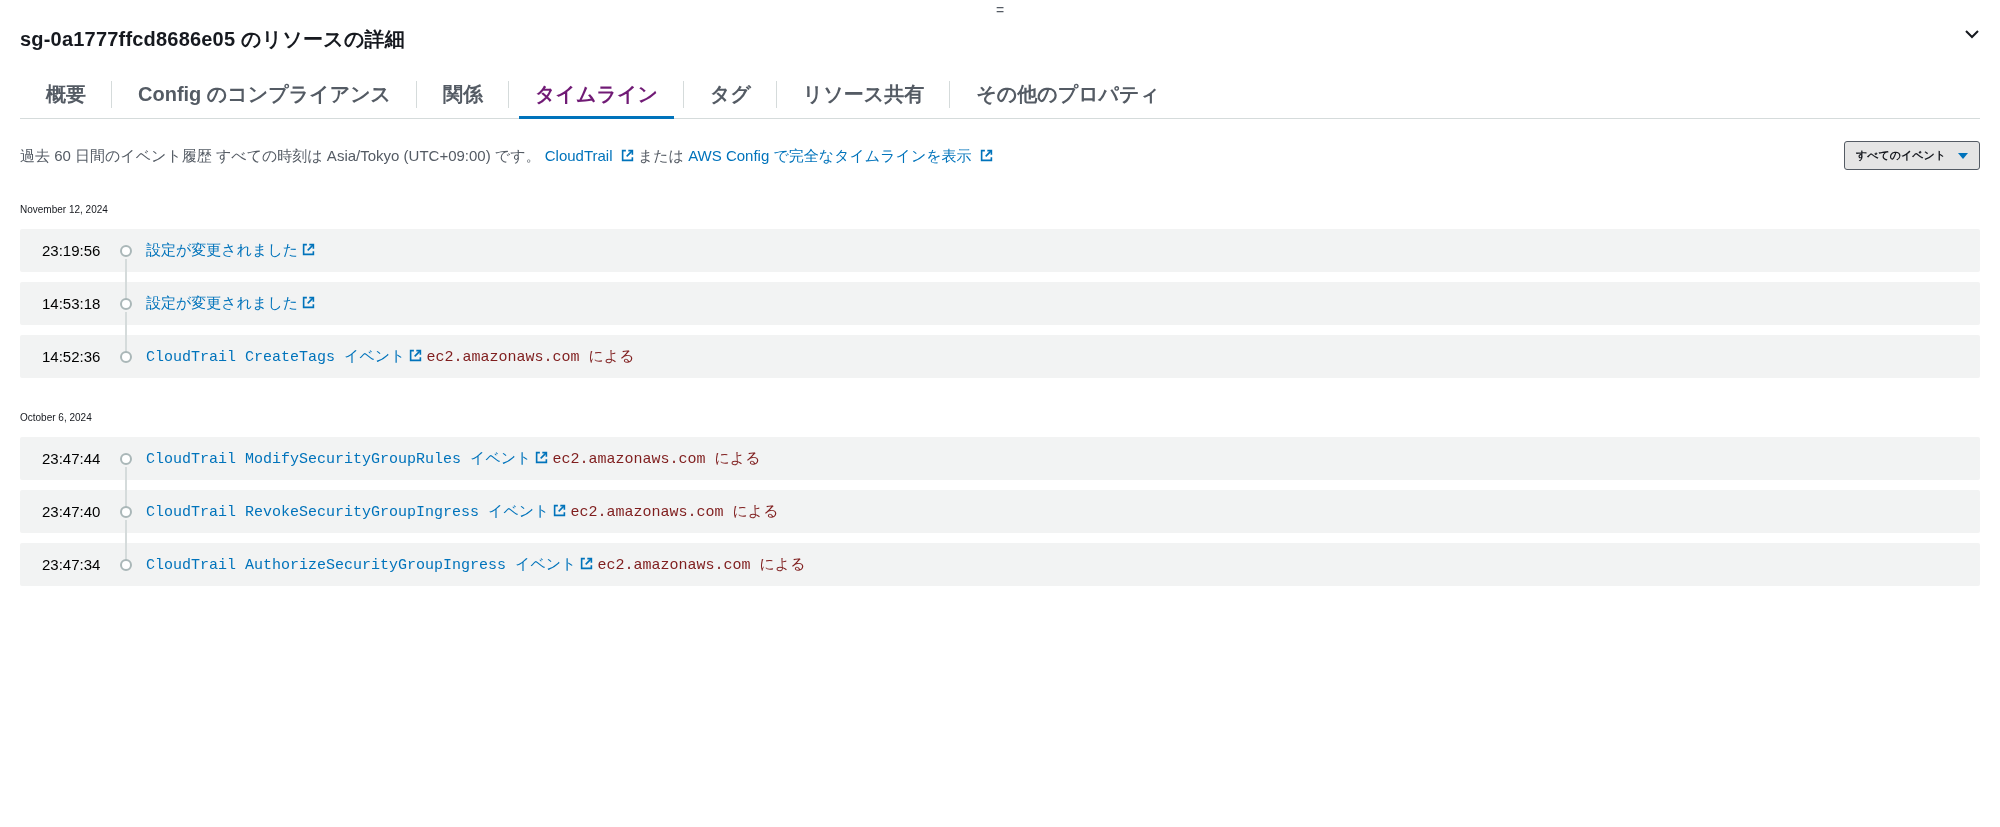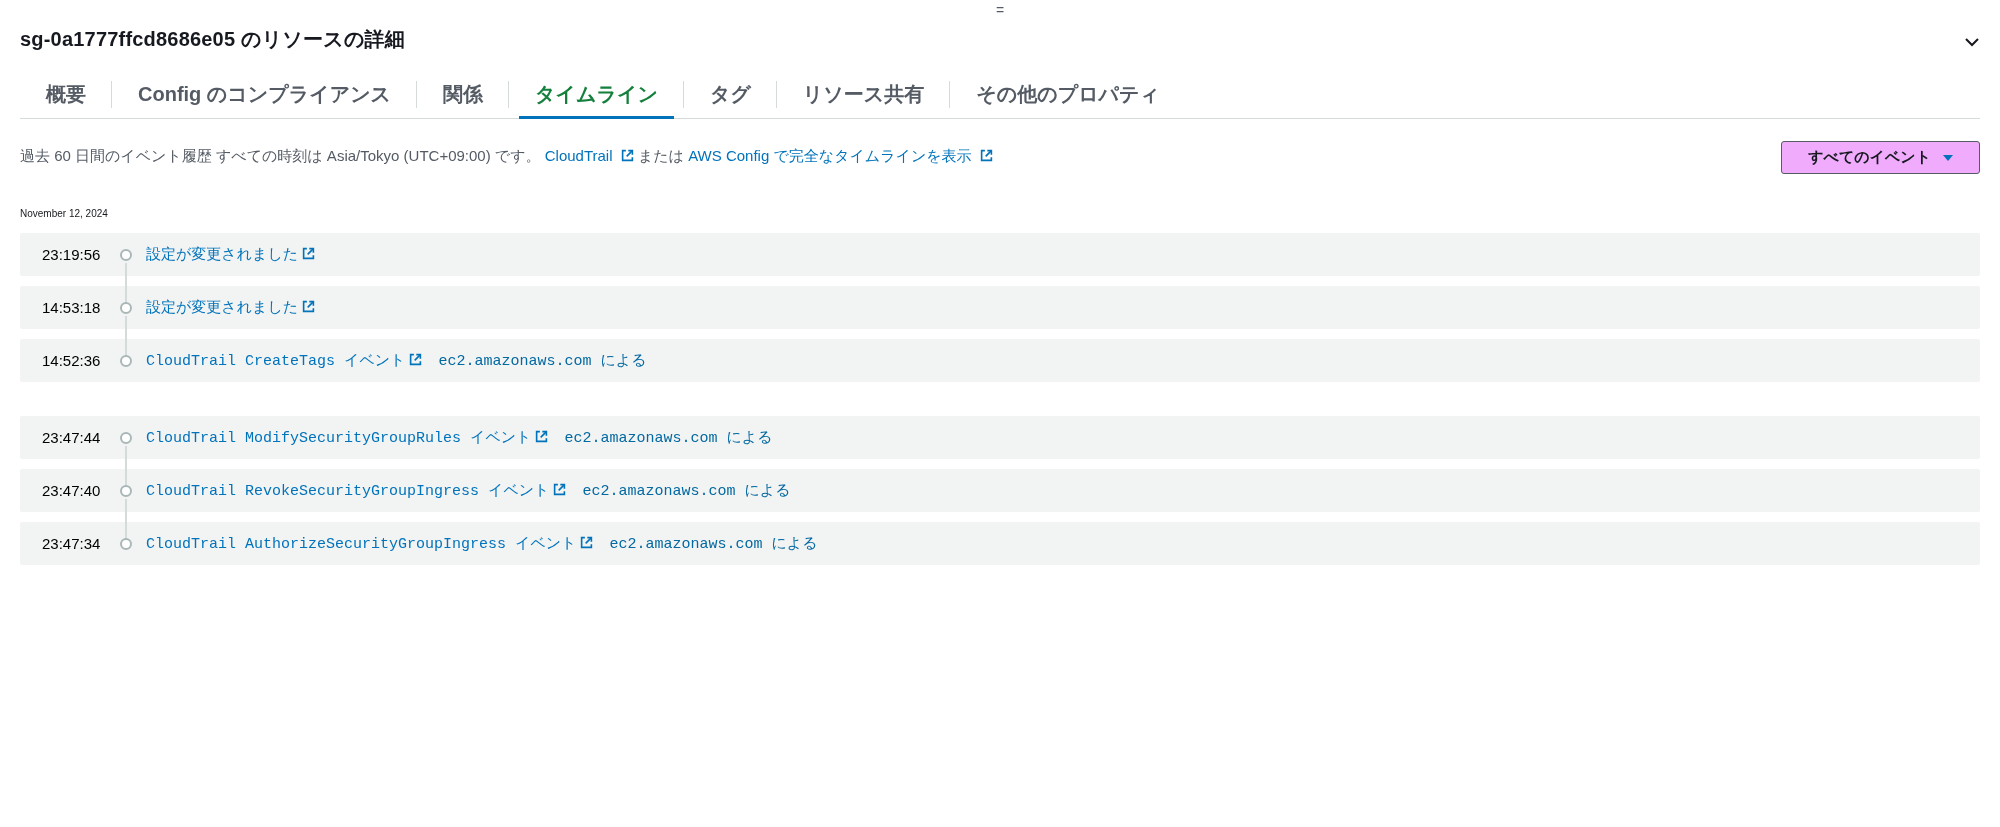--- a/index.html
+++ b/index.html
@@ -15,21 +15,21 @@
     text-align: center;
     color: #545b64;
     font-size: 14px;
     padding-top: 2px;
     user-select: none;
   }
 
   .header-row {
     display: flex;
     justify-content: space-between;
-    align-items: flex-end;
+    align-items: flex-start;
     padding: 8px 0 18px 0;
   }
   .page-title {
     font-size: 20px;
     font-weight: 700;
     letter-spacing: 0.2px;
   }
   .chevron {
     width: 16px; height: 16px;
     stroke: #16191f; stroke-width: 2; fill: none;
@@ -50,21 +50,21 @@
     position: relative;
   }
   .tab:not(:last-child)::after {
     content: "";
     position: absolute;
     right: 0; top: 10px; bottom: 10px;
     width: 1px;
     background: #d5dbdb;
   }
   .tab.active {
-    color: #15803d;
+    color: #701a75;
   }
   .tab.active::before {
     content: "";
     position: absolute;
     left: 10px; right: 10px; bottom: -1px;
     height: 3px;
     background: #0073bb;
   }
 
   .section {
@@ -96,25 +96,25 @@
     display: inline-block;
     width: 13px; height: 13px;
     vertical-align: -1px;
     margin-left: 4px;
   }
   .ext-icon svg { width: 100%; height: 100%; stroke: #0073bb; stroke-width: 2; fill: none; }
 
   .filter-btn {
     border: 1px solid #545b64;
     border-radius: 3px;
-    padding: 6px 26px;
-    font-size: 15px;
+    padding: 6px 11px;
+    font-size: 11px;
     font-weight: 700;
     color: #16191f;
-    background: #f0abfc;
+    background: #e5e5e5;
     cursor: pointer;
     display: inline-flex;
     align-items: center;
     gap: 12px;
     white-space: nowrap;
   }
   .tri-down {
     width: 0; height: 0;
     border-left: 5px solid transparent;
     border-right: 5px solid transparent;
@@ -168,22 +168,22 @@
     z-index: 1;
   }
   .event-content {
     display: inline-flex;
     align-items: center;
     flex-wrap: wrap;
     gap: 4px;
     font-family: Liberation Mono, monospace;
   }
   .event-extra {
-    color: #0369a1;
-    margin-left: 12px;
+    color: #7f1d1d;
+    margin-left: 0;
   }
 </style>
 </head>
 <body>
 
 <div class="top-handle">=</div>
 
 <div class="header-row">
   <h1 class="page-title">sg-0a1777ffcd8686e05 のリソースの詳細</h1>
   <span>
@@ -269,20 +269,21 @@
             <a class="link">CloudTrail CreateTags イベント<span class="ext-icon"><svg viewBox="0 0 16 16">
                   <path d="M6 2H2v12h12v-4"></path>
                   <path d="M9 2h5v5"></path>
                   <path d="M14 2L7 9"></path>
                 </svg></span></a>
             <span class="event-extra">ec2.amazonaws.com による</span>
           </div>
         </div>
       </div>
       <div class="date-group">
+        <div class="date-heading">October 6, 2024</div>
         <div class="event-row">
           <div class="event-time">23:47:44</div>
           <div class="timeline-dot"></div>
           <div class="event-content">
             <a class="link">CloudTrail ModifySecurityGroupRules イベント<span class="ext-icon"><svg viewBox="0 0 16 16">
                   <path d="M6 2H2v12h12v-4"></path>
                   <path d="M9 2h5v5"></path>
                   <path d="M14 2L7 9"></path>
                 </svg></span></a>
             <span class="event-extra">ec2.amazonaws.com による</span>

